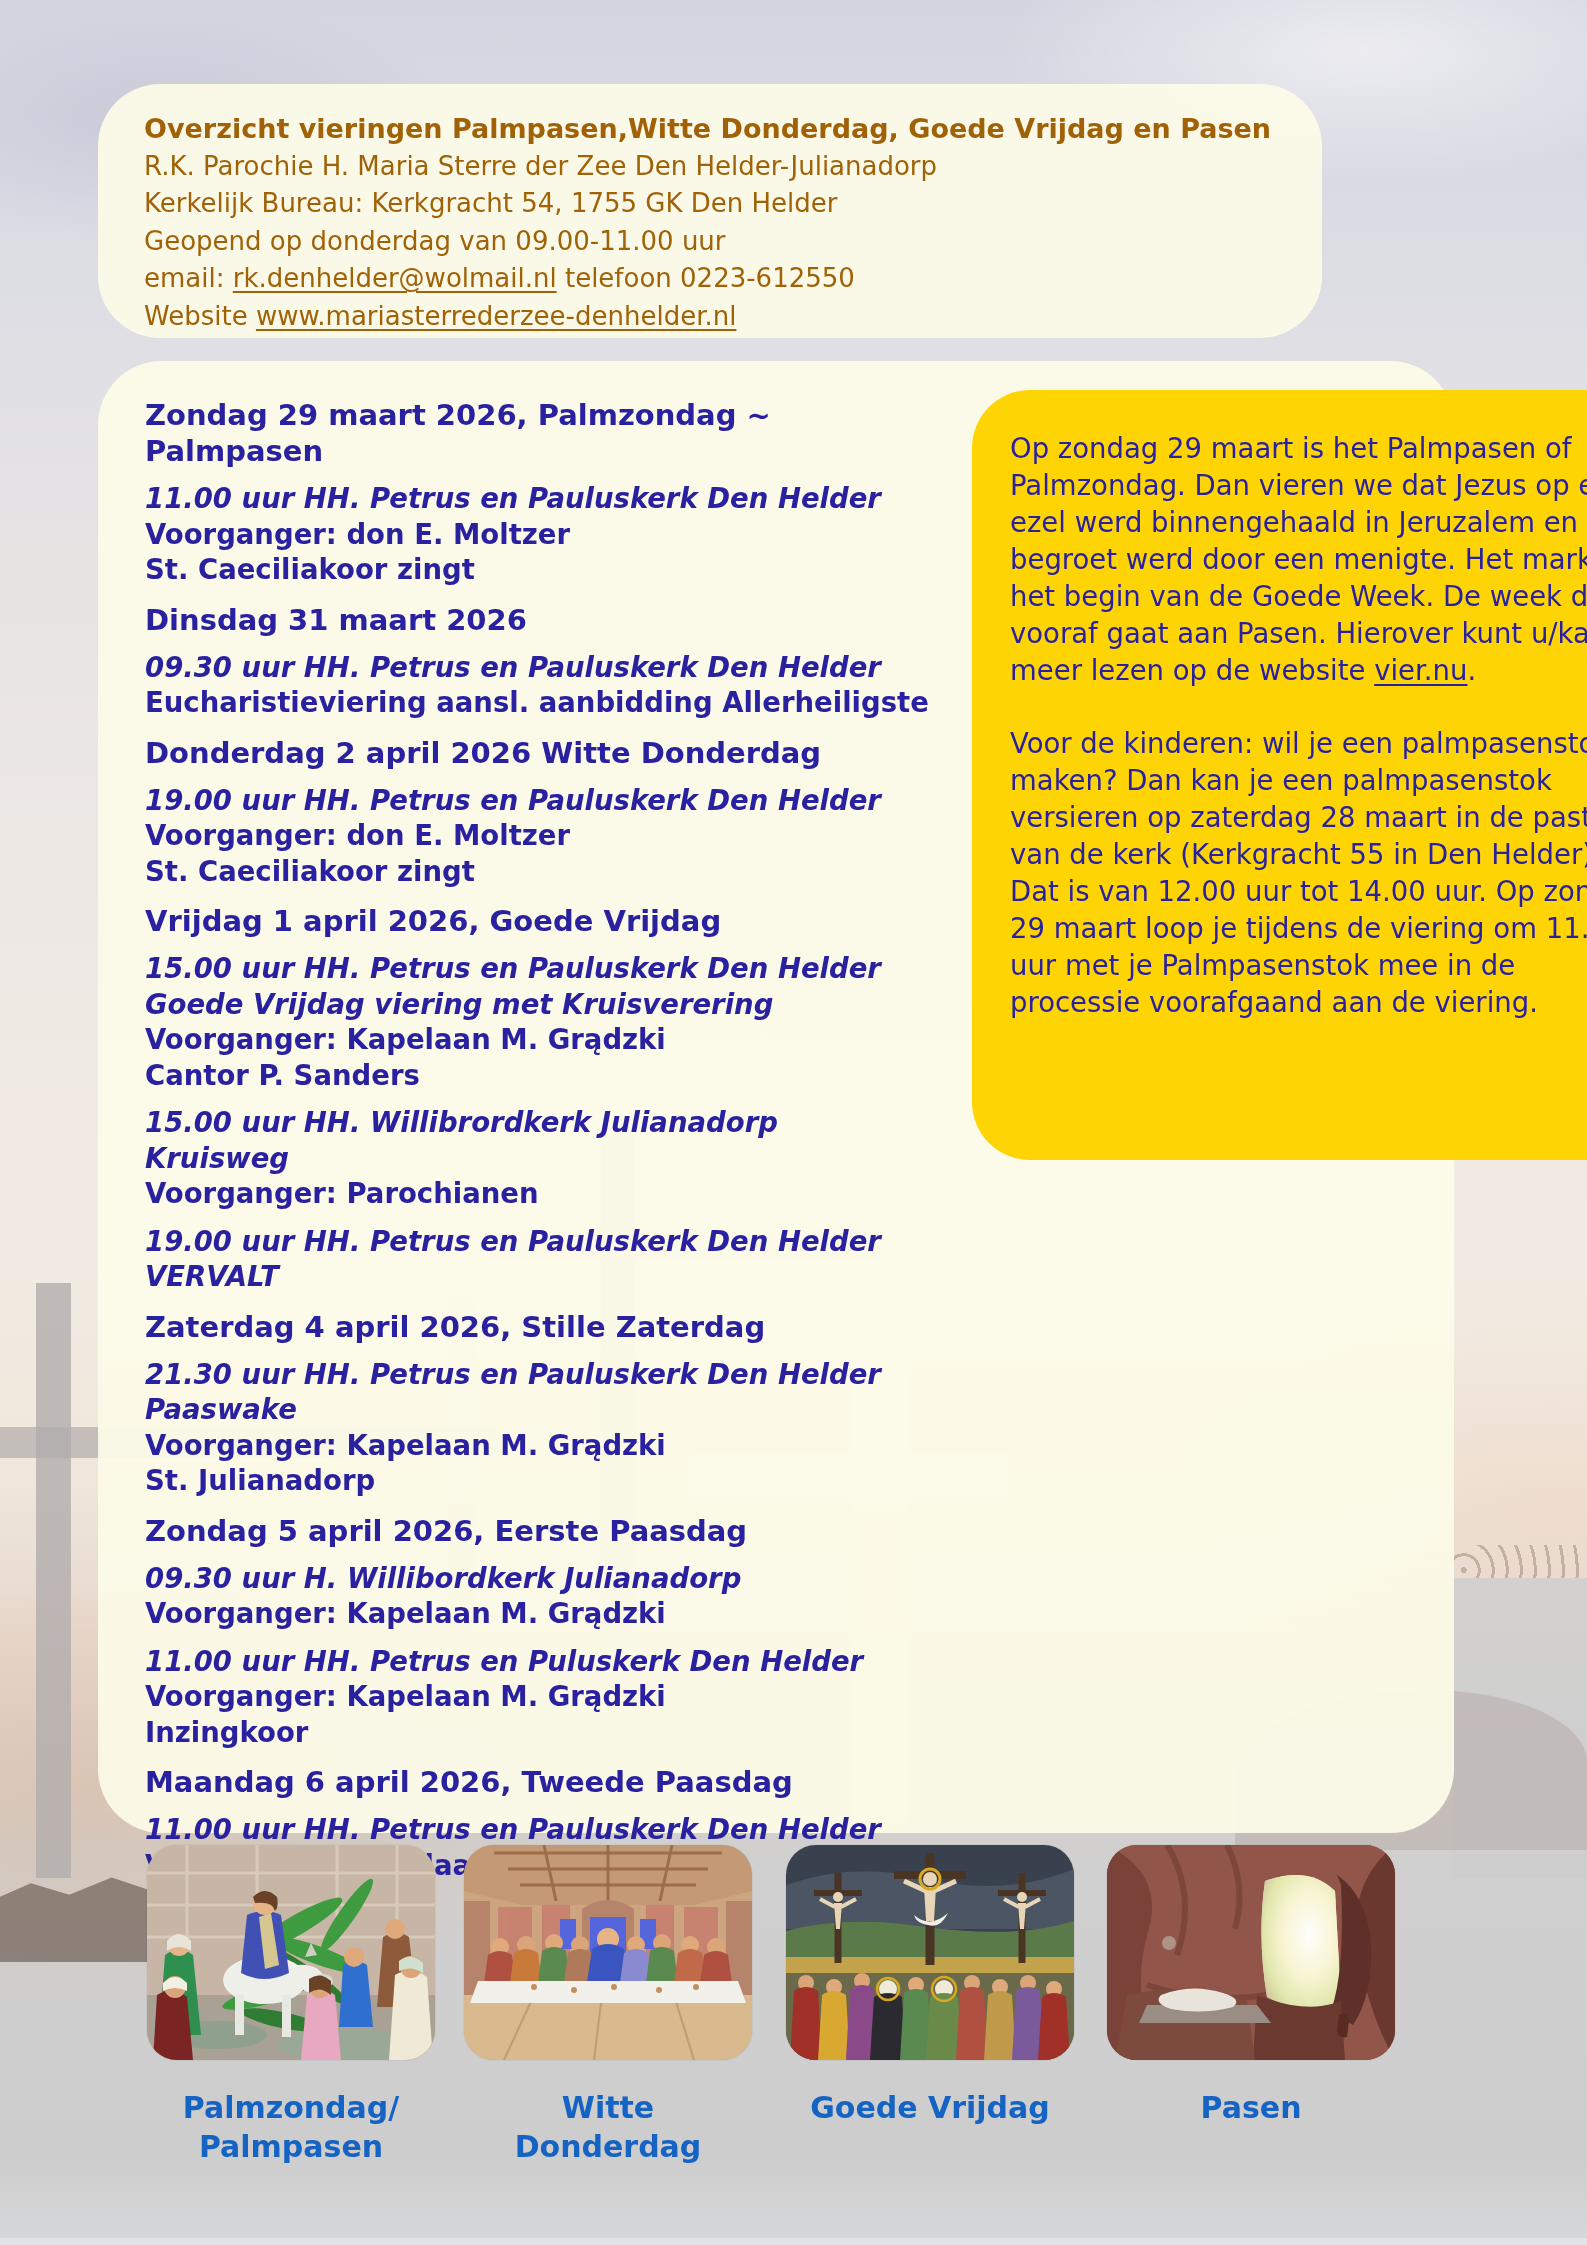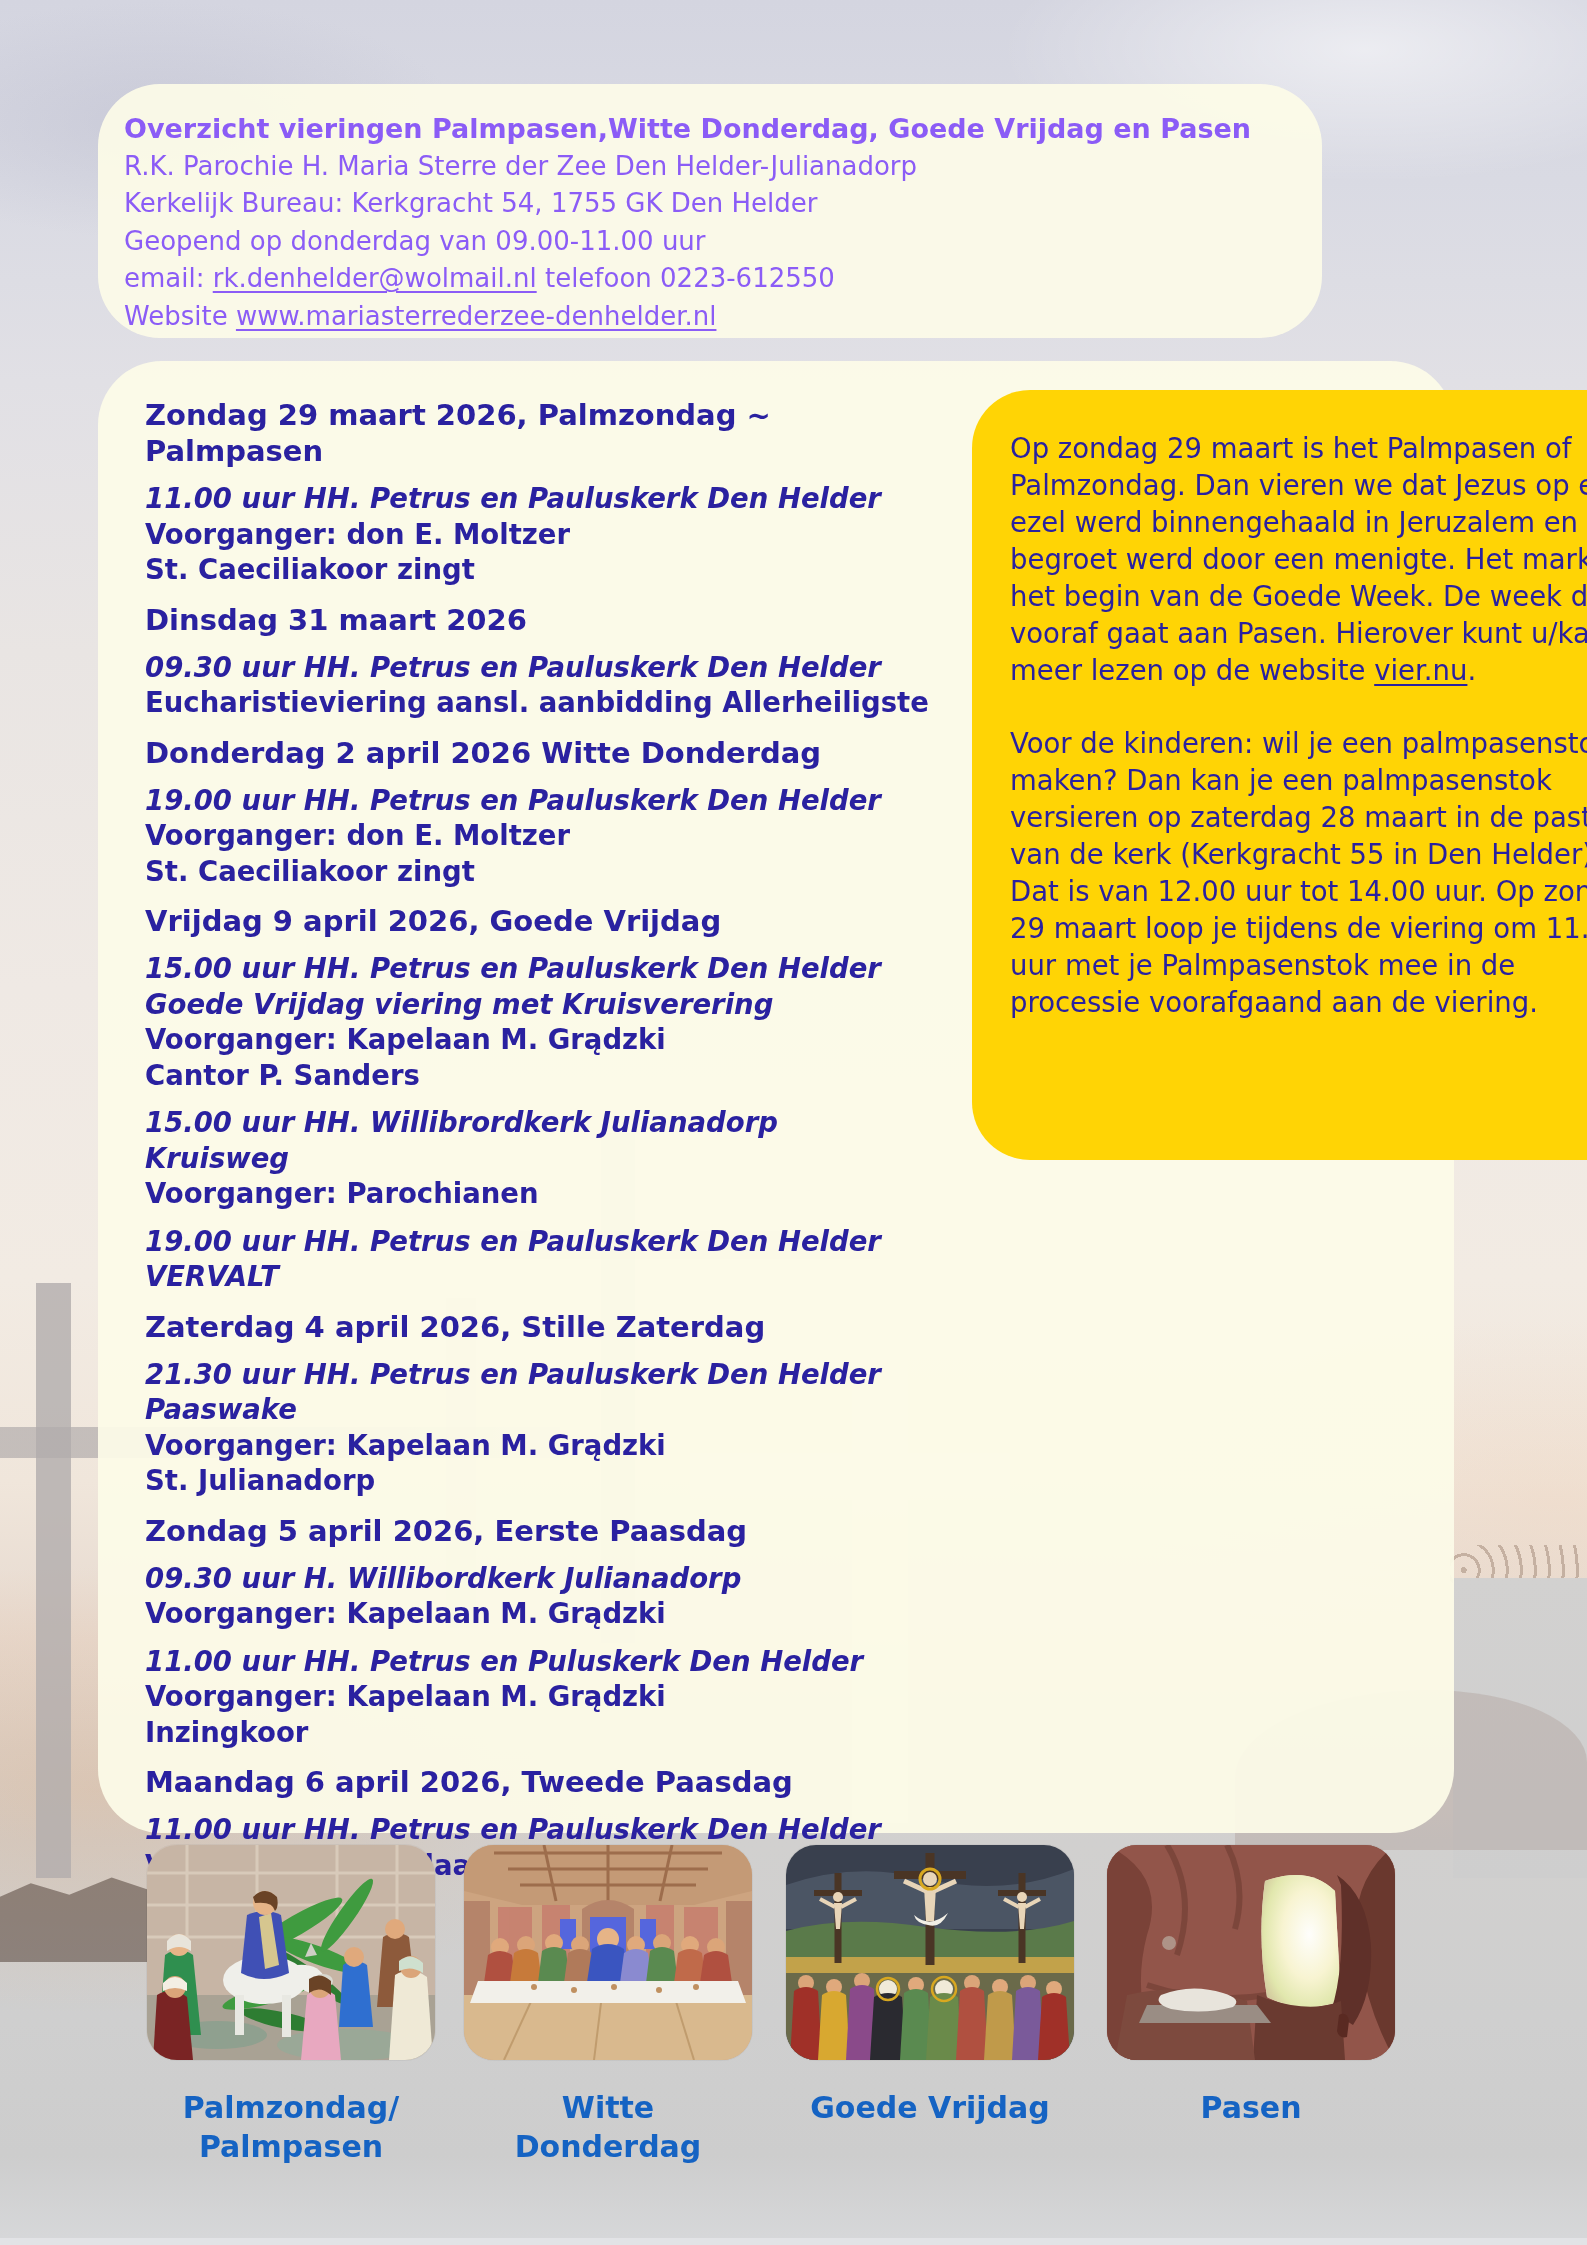--- a/index.html
+++ b/index.html
@@ -24,21 +24,21 @@
   .crossC-h{left:690px;top:1453px;width:320px;height:47px;background:#f7f1e6;opacity:.5;}
   .ground-left{left:0;top:1866px;width:385px;height:96px;background:#53433a;opacity:.55;
     clip-path:polygon(0 32%,8% 18%,18% 30%,29% 12%,44% 32%,58% 22%,74% 40%,100% 60%,100% 100%,0 100%);}
   .treeline-right{left:1450px;top:1545px;width:137px;height:42px;opacity:.4;
     background:repeating-radial-gradient(circle at 10% 60%, #8a6f5d 0 3px, transparent 3px 14px);}
   .gray-right{left:1453px;top:1578px;width:134px;height:300px;background:linear-gradient(180deg,#d2d1d0,#cecece);}
   .hill-right{left:1235px;top:1690px;width:352px;height:160px;background:#7a5a48;opacity:.16;border-radius:55% 45% 0 0;}
   
   .cream{position:absolute;background:rgba(252,251,232,.94);z-index:1;}
   .topbox{left:98px;top:84px;width:1224px;height:254px;border-radius:62px;}
-  .topbox-in{padding:26px 44px 0 26px;color:#8b5cf6;font-size:26px;line-height:37.5px;}
+  .topbox-in{padding:26px 44px 0 46px;color:#a16207;font-size:26px;line-height:37.5px;}
   .topbox-title{font-weight:bold;font-size:27px;}
   .mainbox{left:98px;top:361px;width:1356px;height:1472px;border-radius:64px;}
   .mainbox-in{padding:22px 0 0 47px;width:810px;color:#2a21a0;}
   .sch-h{font-size:29px;font-weight:bold;line-height:36px;margin:14px 0 5px 0;}
   .sch-entry:first-child .sch-h{}
   .sch-group{margin-top:12px;font-weight:bold;}
   .sch-group:first-of-type{margin-top:0;}
   .sch-line{font-size:27.5px;line-height:35.5px;}
   .sch-line.i{font-style:italic;}
   .infobox{position:absolute;left:972px;top:390px;width:714px;height:770px;background:#ffd405;border-radius:58px;z-index:2;}
@@ -102,21 +102,21 @@
         </div>
         <div class="sch-entry">
           <div class="sch-h">Donderdag 2 april 2026 Witte Donderdag</div>
           <div class="sch-group">
             <div class="sch-line i">19.00 uur HH. Petrus en Pauluskerk Den Helder</div>
             <div class="sch-line n">Voorganger: don E. Moltzer</div>
             <div class="sch-line n">St. Caeciliakoor zingt</div>
           </div>
         </div>
         <div class="sch-entry">
-          <div class="sch-h">Vrijdag 9 april 2026, Goede Vrijdag</div>
+          <div class="sch-h">Vrijdag 1 april 2026, Goede Vrijdag</div>
           <div class="sch-group">
             <div class="sch-line i">15.00 uur HH. Petrus en Pauluskerk Den Helder</div>
             <div class="sch-line i">Goede Vrijdag viering met Kruisverering</div>
             <div class="sch-line n">Voorganger: Kapelaan M. Grądzki</div>
             <div class="sch-line n">Cantor P. Sanders</div>
           </div>
           <div class="sch-group">
             <div class="sch-line i">15.00 uur HH. Willibrordkerk Julianadorp</div>
             <div class="sch-line i">Kruisweg</div>
             <div class="sch-line n">Voorganger: Parochianen</div>

